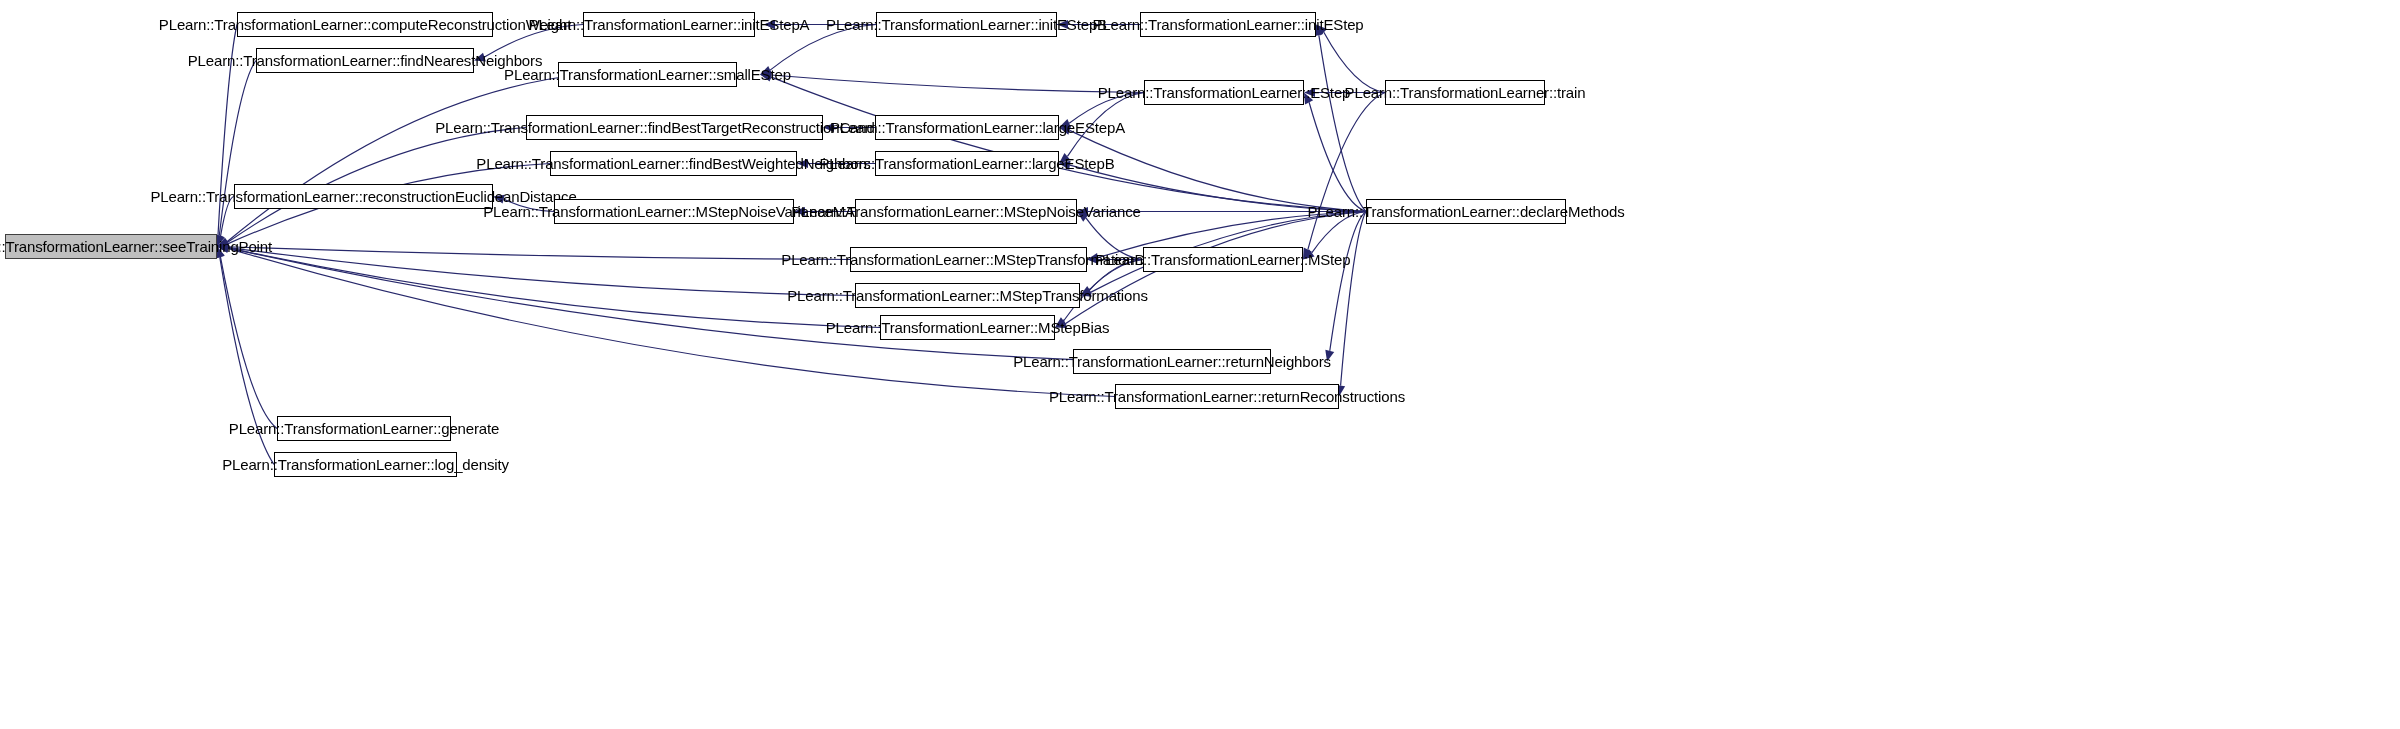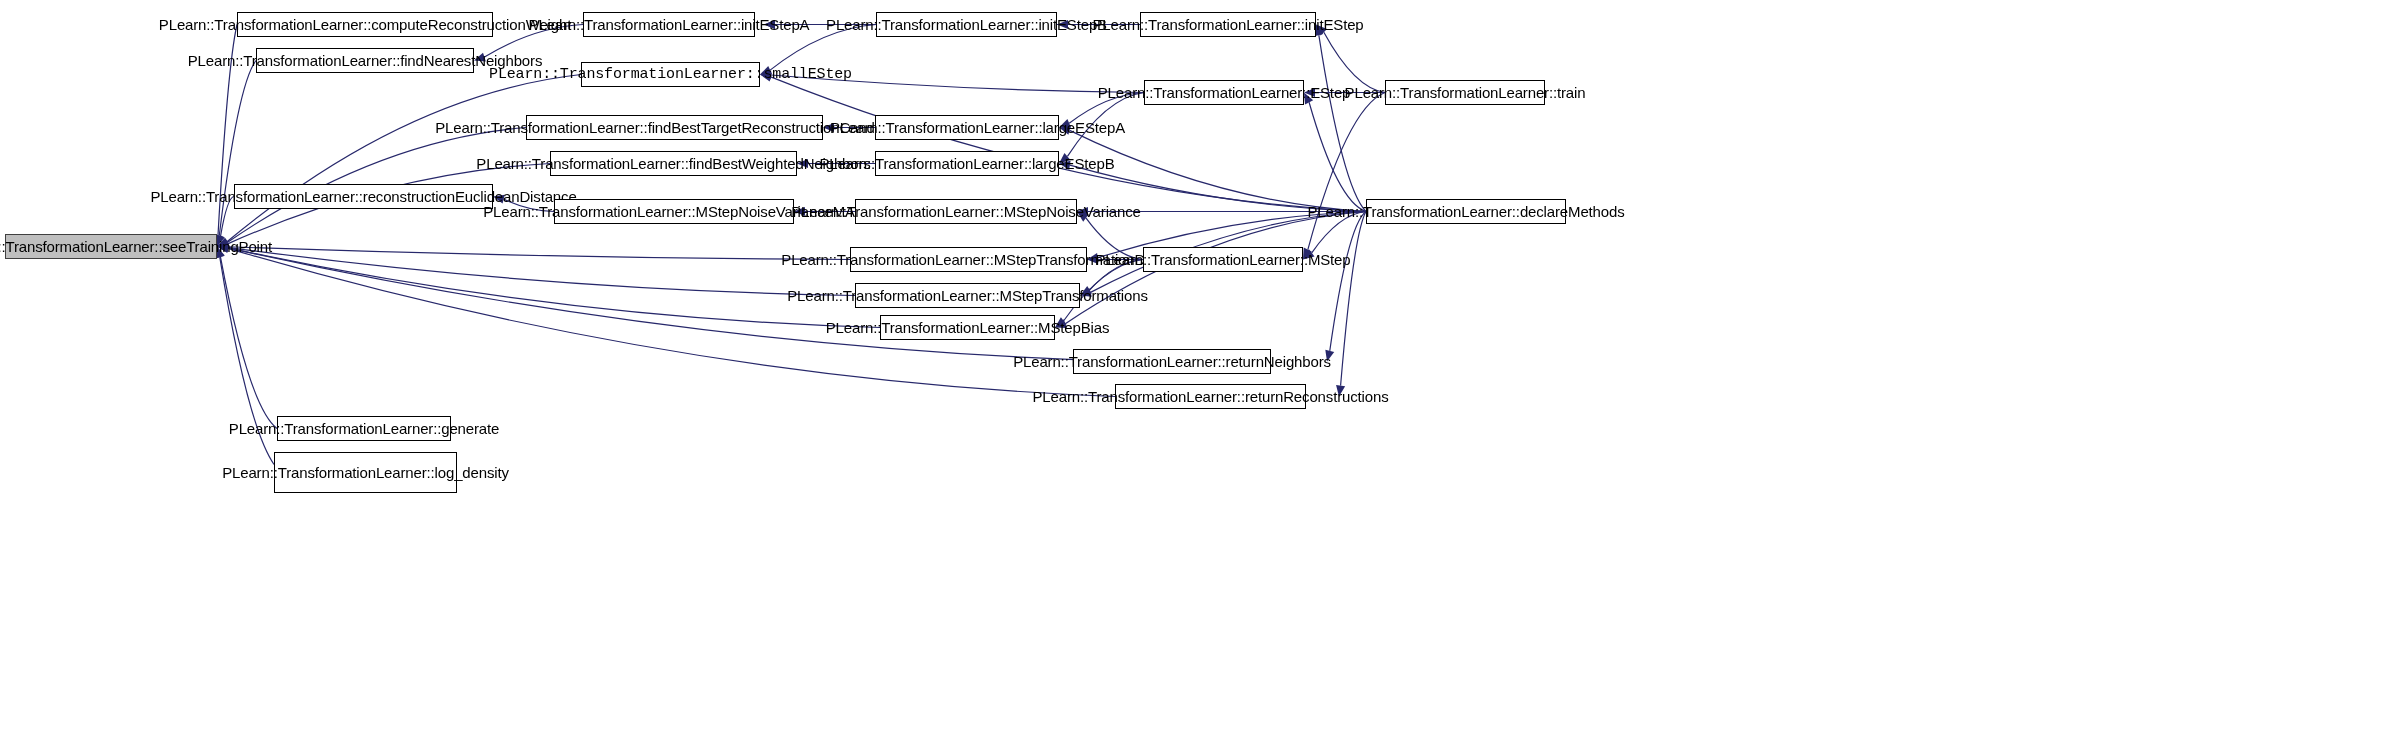--- a/index.html
+++ b/index.html
@@ -152,27 +152,27 @@
       </div>
       <div class="node" style="left: 256px; top: 48px; width: 218px; height: 25px;">
         <span class="node-label">PLearn::TransformationLearner::findNearestNeighbors</span>
       </div>
       <div class="node" style="left: 234px; top: 184px; width: 259px; height: 25px;">
         <span class="node-label">PLearn::TransformationLearner::reconstructionEuclideanDistance</span>
       </div>
       <div class="node" style="left: 277px; top: 416px; width: 174px; height: 25px;">
         <span class="node-label">PLearn::TransformationLearner::generate</span>
       </div>
-      <div class="node" style="left: 274px; top: 452px; width: 183px; height: 41px;">
+      <div class="node" style="left: 274px; top: 452px; width: 183px; height: 25px;">
         <span class="node-label">PLearn::TransformationLearner::log_density</span>
       </div>
       <div class="node" style="left: 583px; top: 12px; width: 172px; height: 25px; justify-content: center;">
         <span class="node-label">PLearn::TransformationLearner::initEStepA</span>
       </div>
-      <div class="node" style="left: 581px; top: 62px; width: 179px; height: 25px; font-family: Liberation Mono, monospace;">
+      <div class="node" style="left: 558px; top: 62px; width: 179px; height: 25px;">
         <span class="node-label">PLearn::TransformationLearner::smallEStep</span>
       </div>
       <div class="node" style="left: 526px; top: 115px; width: 297px; height: 25px;">
         <span class="node-label">PLearn::TransformationLearner::findBestTargetReconstructionCandidates</span>
       </div>
       <div class="node" style="left: 550px; top: 151px; width: 247px; height: 25px;">
         <span class="node-label">PLearn::TransformationLearner::findBestWeightedNeighbors</span>
       </div>
       <div class="node" style="left: 554px; top: 199px; width: 240px; height: 25px;">
         <span class="node-label">PLearn::TransformationLearner::MStepNoiseVarianceMAP</span>
@@ -203,21 +203,21 @@
       </div>
       <div class="node" style="left: 1144px; top: 80px; width: 160px; height: 25px; text-align: center;">
         <span class="node-label">PLearn::TransformationLearner::EStep</span>
       </div>
       <div class="node" style="left: 1143px; top: 247px; width: 160px; height: 25px;">
         <span class="node-label">PLearn::TransformationLearner::MStep</span>
       </div>
       <div class="node" style="left: 1073px; top: 349px; width: 198px; height: 25px;">
         <span class="node-label">PLearn::TransformationLearner::returnNeighbors</span>
       </div>
-      <div class="node" style="left: 1115px; top: 384px; width: 191px; height: 25px;">
+      <div class="node" style="left: 1115px; top: 384px; width: 224px; height: 25px;">
         <span class="node-label">PLearn::TransformationLearner::returnReconstructions</span>
       </div>
       <div class="node" style="left: 1385px; top: 80px; width: 160px; height: 25px;">
         <span class="node-label">PLearn::TransformationLearner::train</span>
       </div>
       <div class="node" style="left: 1366px; top: 199px; width: 200px; height: 25px;">
         <span class="node-label">PLearn::TransformationLearner::declareMethods</span>
       </div>
     </div>
 </div>

